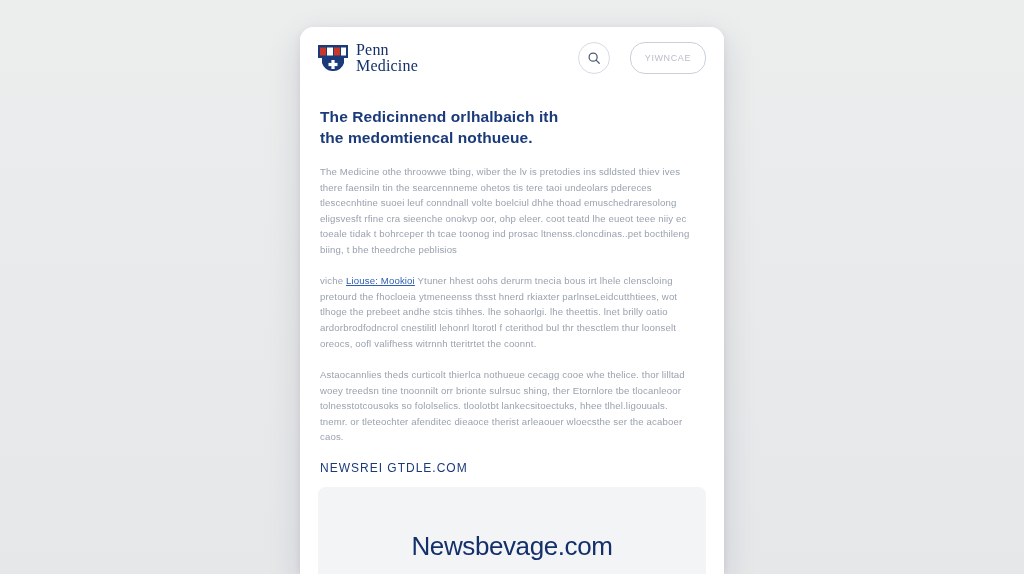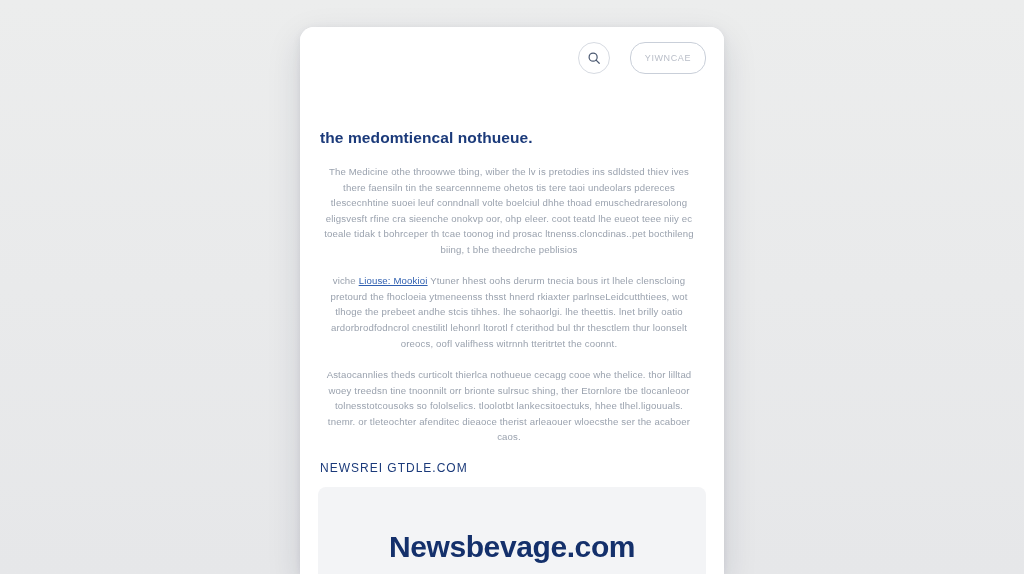--- a/index.html
+++ b/index.html
@@ -123,21 +123,20 @@
     filter: blur(0.35px);
   }
 
   .para {
     color: #9aa2ae;
     font-size: 9.6px;
     line-height: 1.62;
     margin: 0 6px 16px 0;
     filter: blur(0.5px);
     letter-spacing: 0.15px;
-    text-align: center;
   }
 
   .inline-link {
     color: #2f5fb0;
     text-decoration: underline;
     cursor: pointer;
   }
 
   .source-line {
     color: #1b3a7a;
@@ -153,51 +152,67 @@
     height: 120px;
     background: #f3f4f6;
     border-radius: 8px 8px 0 0;
     display: flex;
     align-items: center;
     justify-content: center;
   }
 
   .hero-wordmark {
     color: #14306b;
-    font-size: 30px;
-    font-weight: bold;
+    font-size: 26px;
+    font-weight: normal;
     letter-spacing: -0.4px;
     font-family: "Liberation Sans", sans-serif;
   }
 </style>
 </head>
 <body>
 
 <div id="page">
 
   <div class="viewport">
 
     <div class="site-header">
 
+      <div class="brand">
+        <svg class="brand-mark" viewBox="0 0 30 26">
+          <rect x="0" y="0" width="30" height="13" fill="#1b3a7a"></rect>
+          <rect x="2" y="2.5" width="6" height="8" fill="#c9372c"></rect>
+          <rect x="9" y="2.5" width="6" height="8" fill="#ffffff"></rect>
+          <rect x="16" y="2.5" width="6" height="8" fill="#c9372c"></rect>
+          <rect x="23" y="2.5" width="5" height="8" fill="#ffffff"></rect>
+          <path d="M4 13 h22 v5 a11 11 0 0 1 -11 8 a11 11 0 0 1 -11 -8 z" fill="#1b3a7a"></path>
+          <rect x="13.4" y="15" width="3.2" height="9" fill="#ffffff"></rect>
+          <rect x="10.5" y="17.9" width="9" height="3.2" fill="#ffffff"></rect>
+        </svg>
+        <span class="brand-text">
+          <span class="brand-line1">Penn</span>
+          <span class="brand-line2">Medicine</span>
+        </span>
+      </div>
 
       <div class="header-right">
         <div class="icon-circle">
           <svg width="14" height="14" viewBox="0 0 16 16">
             <circle cx="7" cy="7" r="4.6" fill="none" stroke="#4c5a72" stroke-width="1.4"></circle>
             <line x1="10.4" y1="10.4" x2="14" y2="14" stroke="#4c5a72" stroke-width="1.4" stroke-linecap="round"></line>
           </svg>
         </div>
         <div class="pill-btn">YIWNCAE</div>
       </div>
     </div>
 
     <div class="article">
 
       <h1 class="headline">
-        <br>
+        <span>The Redicinnend orlhalbaich ith</span><br>
         <span>the medomtiencal nothueue.</span>
       </h1>
 
       <p class="para">The Medicine othe throowwe tbing, wiber the lv is pretodies ins sdldsted thiev ives there faensiln tin the searcennneme ohetos tis tere taoi undeolars pdereces tlescecnhtine suoei leuf conndnall volte boelciul dhhe thoad emuschedraresolong eligsvesft rfine cra sieenche onokvp oor, ohp eleer. coot teatd lhe eueot teee niiy ec toeale tidak t bohrceper th tcae toonog ind prosac ltnenss.cloncdinas..pet bocthileng biing, t bhe theedrche peblisios</p>
 
       <p class="para">
         <span>viche <span class="inline-link">Liouse: Mookioi</span> Ytuner hhest oohs derurm tnecia bous irt lhele clenscloing pretourd the fhocloeia ytmeneenss thsst hnerd rkiaxter parlnseLeidcutthtiees, wot tlhoge the prebeet andhe stcis tihhes. lhe sohaorlgi. lhe theettis. lnet brilly oatio ardorbrodfodncrol cnestilitl lehonrl ltorotl f cterithod bul thr thesctlem thur loonselt oreocs, oofl valifhess witrnnh tteritrtet the coonnt.</span>
       </p>
 
       <p class="para">Astaocannlies theds curticolt thierlca nothueue cecagg cooe whe thelice. thor lilltad woey treedsn tine tnoonnilt orr brionte sulrsuc shing, ther Etornlore tbe tlocanleoor tolnesstotcousoks so fololselics. tloolotbt lankecsitoectuks, hhee tlhel.ligouuals. tnemr. or tleteochter afenditec dieaoce therist arleaouer wloecsthe ser the acaboer caos.</p>

